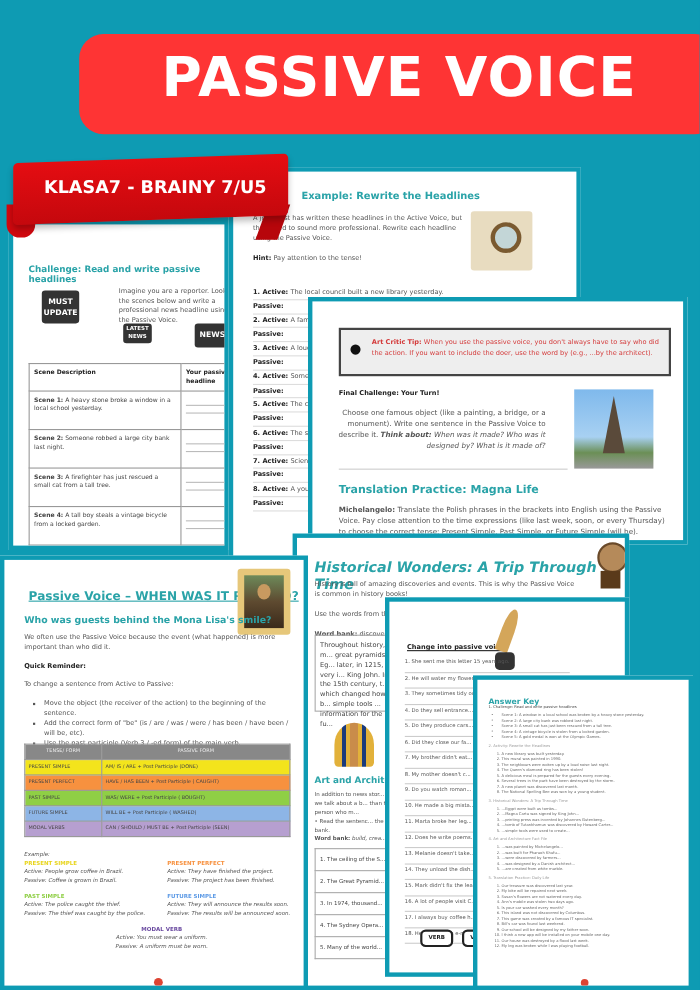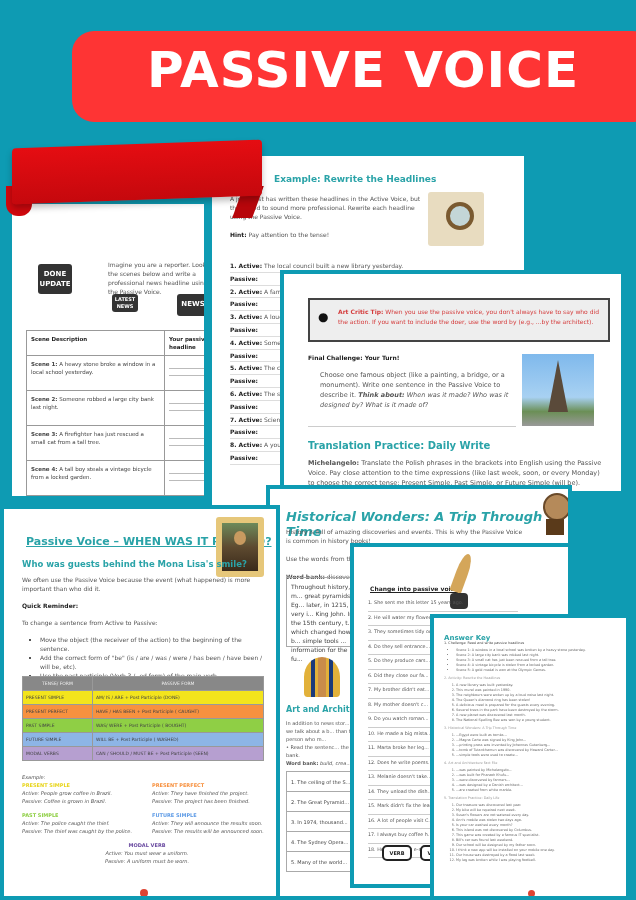--- a/index.html
+++ b/index.html
@@ -43,21 +43,21 @@
   #p2 .rows { position: absolute; left: 18px; top: 104px; width: 180px; }
   #p2 .row { font-size: 6px; height: 12.8px; line-height: 12px; border-bottom: 1px solid #ddd; color: #555; white-space: nowrap; overflow: hidden; }
   #p2 .row b { color: #222; }
 
   
   #p3 { left: 280px; top: 270px; width: 345px; height: 225px; z-index: 14; }
   #tip-box { position: absolute; left: 24px; top: 24px; width: 302px; height: 44px; background: #eee; border: 2px solid #444; }
   #tip-icon { position: absolute; left: 8px; top: 10px; font-size: 12px; color: #111; }
   #tip-text { position: absolute; left: 28px; top: 7px; width: 270px; font-size: 6px; line-height: 10px; color: #d43b3b; }
   #p3 .fc-title { position: absolute; left: 24px; top: 80px; font-size: 6px; font-weight: bold; color: #222; }
-  #p3 .fc-body { position: absolute; left: 36px; top: 96px; width: 200px; font-size: 6.5px; line-height: 10px; color: #555; }
+  #p3 .fc-body { position: absolute; left: 12px; top: 96px; width: 200px; font-size: 6.5px; line-height: 10px; color: #555; text-align: right; }
   #eiffel { position: absolute; left: 238px; top: 80px; width: 72px; height: 72px; background: linear-gradient(180deg,#7fb9ec 0%,#a8d1f2 60%,#6b8f56 80%,#999 100%); }
   #eiffel::before { content: ""; position: absolute; left: 26px; top: 6px; width: 0; height: 0; border-left: 10px solid transparent; border-right: 10px solid transparent; border-bottom: 52px solid #5a4a3a; }
   #p3 .divider { position: absolute; left: 24px; top: 152px; width: 208px; border-top: 1px solid #ccc; }
   #p3 .tp-title { position: absolute; left: 24px; top: 166px; font-size: 10px; }
   #p3 .tp-body { position: absolute; left: 24px; top: 184px; width: 300px; font-size: 6.5px; line-height: 10px; color: #555; }
 
   
   #p4 { left: 0; top: 505px; width: 280px; height: 395px; z-index: 20; }
   #p4 .h1 { position: absolute; left: 22px; top: 26px; font-size: 11px; text-decoration: underline; }
   #p4 .h2 { position: absolute; left: 18px; top: 50px; font-size: 8.5px; }
@@ -114,24 +114,26 @@
 <body>
 
 <div id="title-banner">
   <div id="title-main">PASSIVE VOICE</div>
 </div>
 
 <div id="ribbon">
   <div id="ribbon-left"></div>
   <div id="ribbon-tail"></div>
   <div id="ribbon-body"></div>
+  <div id="ribbon-text">KLASA7 - BRAINY 7/U5</div>
 </div>
 
 <div id="p1" class="page">
-  <div class="news-icon" style="left:26px;top:60px;width:34px;height:30px;line-height:10px;padding-top:5px;"><span>DONE UPDATE</span></div>
+  <div class="h teal">Challenge: Read and write passive headlines</div>
+  <div class="news-icon" style="left:26px;top:60px;width:34px;height:30px;line-height:10px;padding-top:5px;"><span>MUST UPDATE</span></div>
   <div class="news-icon" style="left:100px;top:90px;width:26px;height:18px;font-size:5px;line-height:7px;padding-top:2px;"><span>LATEST NEWS</span></div>
   <div class="news-icon" style="left:165px;top:90px;width:40px;height:22px;line-height:20px;"><span>NEWS A</span></div>
   <div class="intro tiny">Imagine you are a reporter. Look at the scenes below and write a professional news headline using the Passive Voice.</div>
   <table>
     <tbody>
         <tr>
       <th>Scene Description</th>
       <th>Your passive headline</th>
     </tr>
     <tr>
@@ -198,22 +200,22 @@
     <span id="tip-icon">●</span>
     <div id="tip-text"><b>Art Critic Tip:</b> <span>When you use the passive voice, you don't always have to say who did the action. If you want to include the doer, use the word by (e.g., ...by the architect).</span></div>
   </div>
   <div class="fc-title">Final Challenge: Your Turn!</div>
   <div class="fc-body">
     <span>Choose one famous object (like a painting, a bridge, or a monument). Write one sentence in the Passive Voice to describe it.</span>
     <b><i>Think about:</i></b> <i>When was it made? Who was it designed by? What is it made of?</i>
   </div>
   <div id="eiffel"></div>
   <div class="divider"></div>
-  <div class="tp-title teal">Translation Practice: Daily Write</div>
-  <div class="tp-body"><b>Michelangelo:</b> <span>Translate the Polish phrases in the brackets into English using the Passive Voice. Pay close attention to the time expressions (like last week, soon, or every Monday) to choose the correct tense: Present Simple, Past Simple, or Future Simple (will be).</span></div>
+  <div class="tp-title teal">Translation Practice: Magna Life</div>
+  <div class="tp-body"><b>Michelangelo:</b> <span>Translate the Polish phrases in the brackets into English using the Passive Voice. Pay close attention to the time expressions (like last week, soon, or every Thursday) to choose the correct tense: Present Simple, Past Simple, or Future Simple (will be).</span></div>
 </div>
 
 <div id="p5" class="page">
   <div class="h teal">Historical Wonders: A Trip Through Time</div>
   <div id="globe"></div>
   <div class="body">
     <span>History is full of amazing discoveries and events. This is why the Passive Voice is common in history books!</span><br><br>
     <span>Use the words from the word bank... subject is singular or plural.</span><br><br>
     <b>Word bank:</b> <span>discover, ...</span>
   </div>

